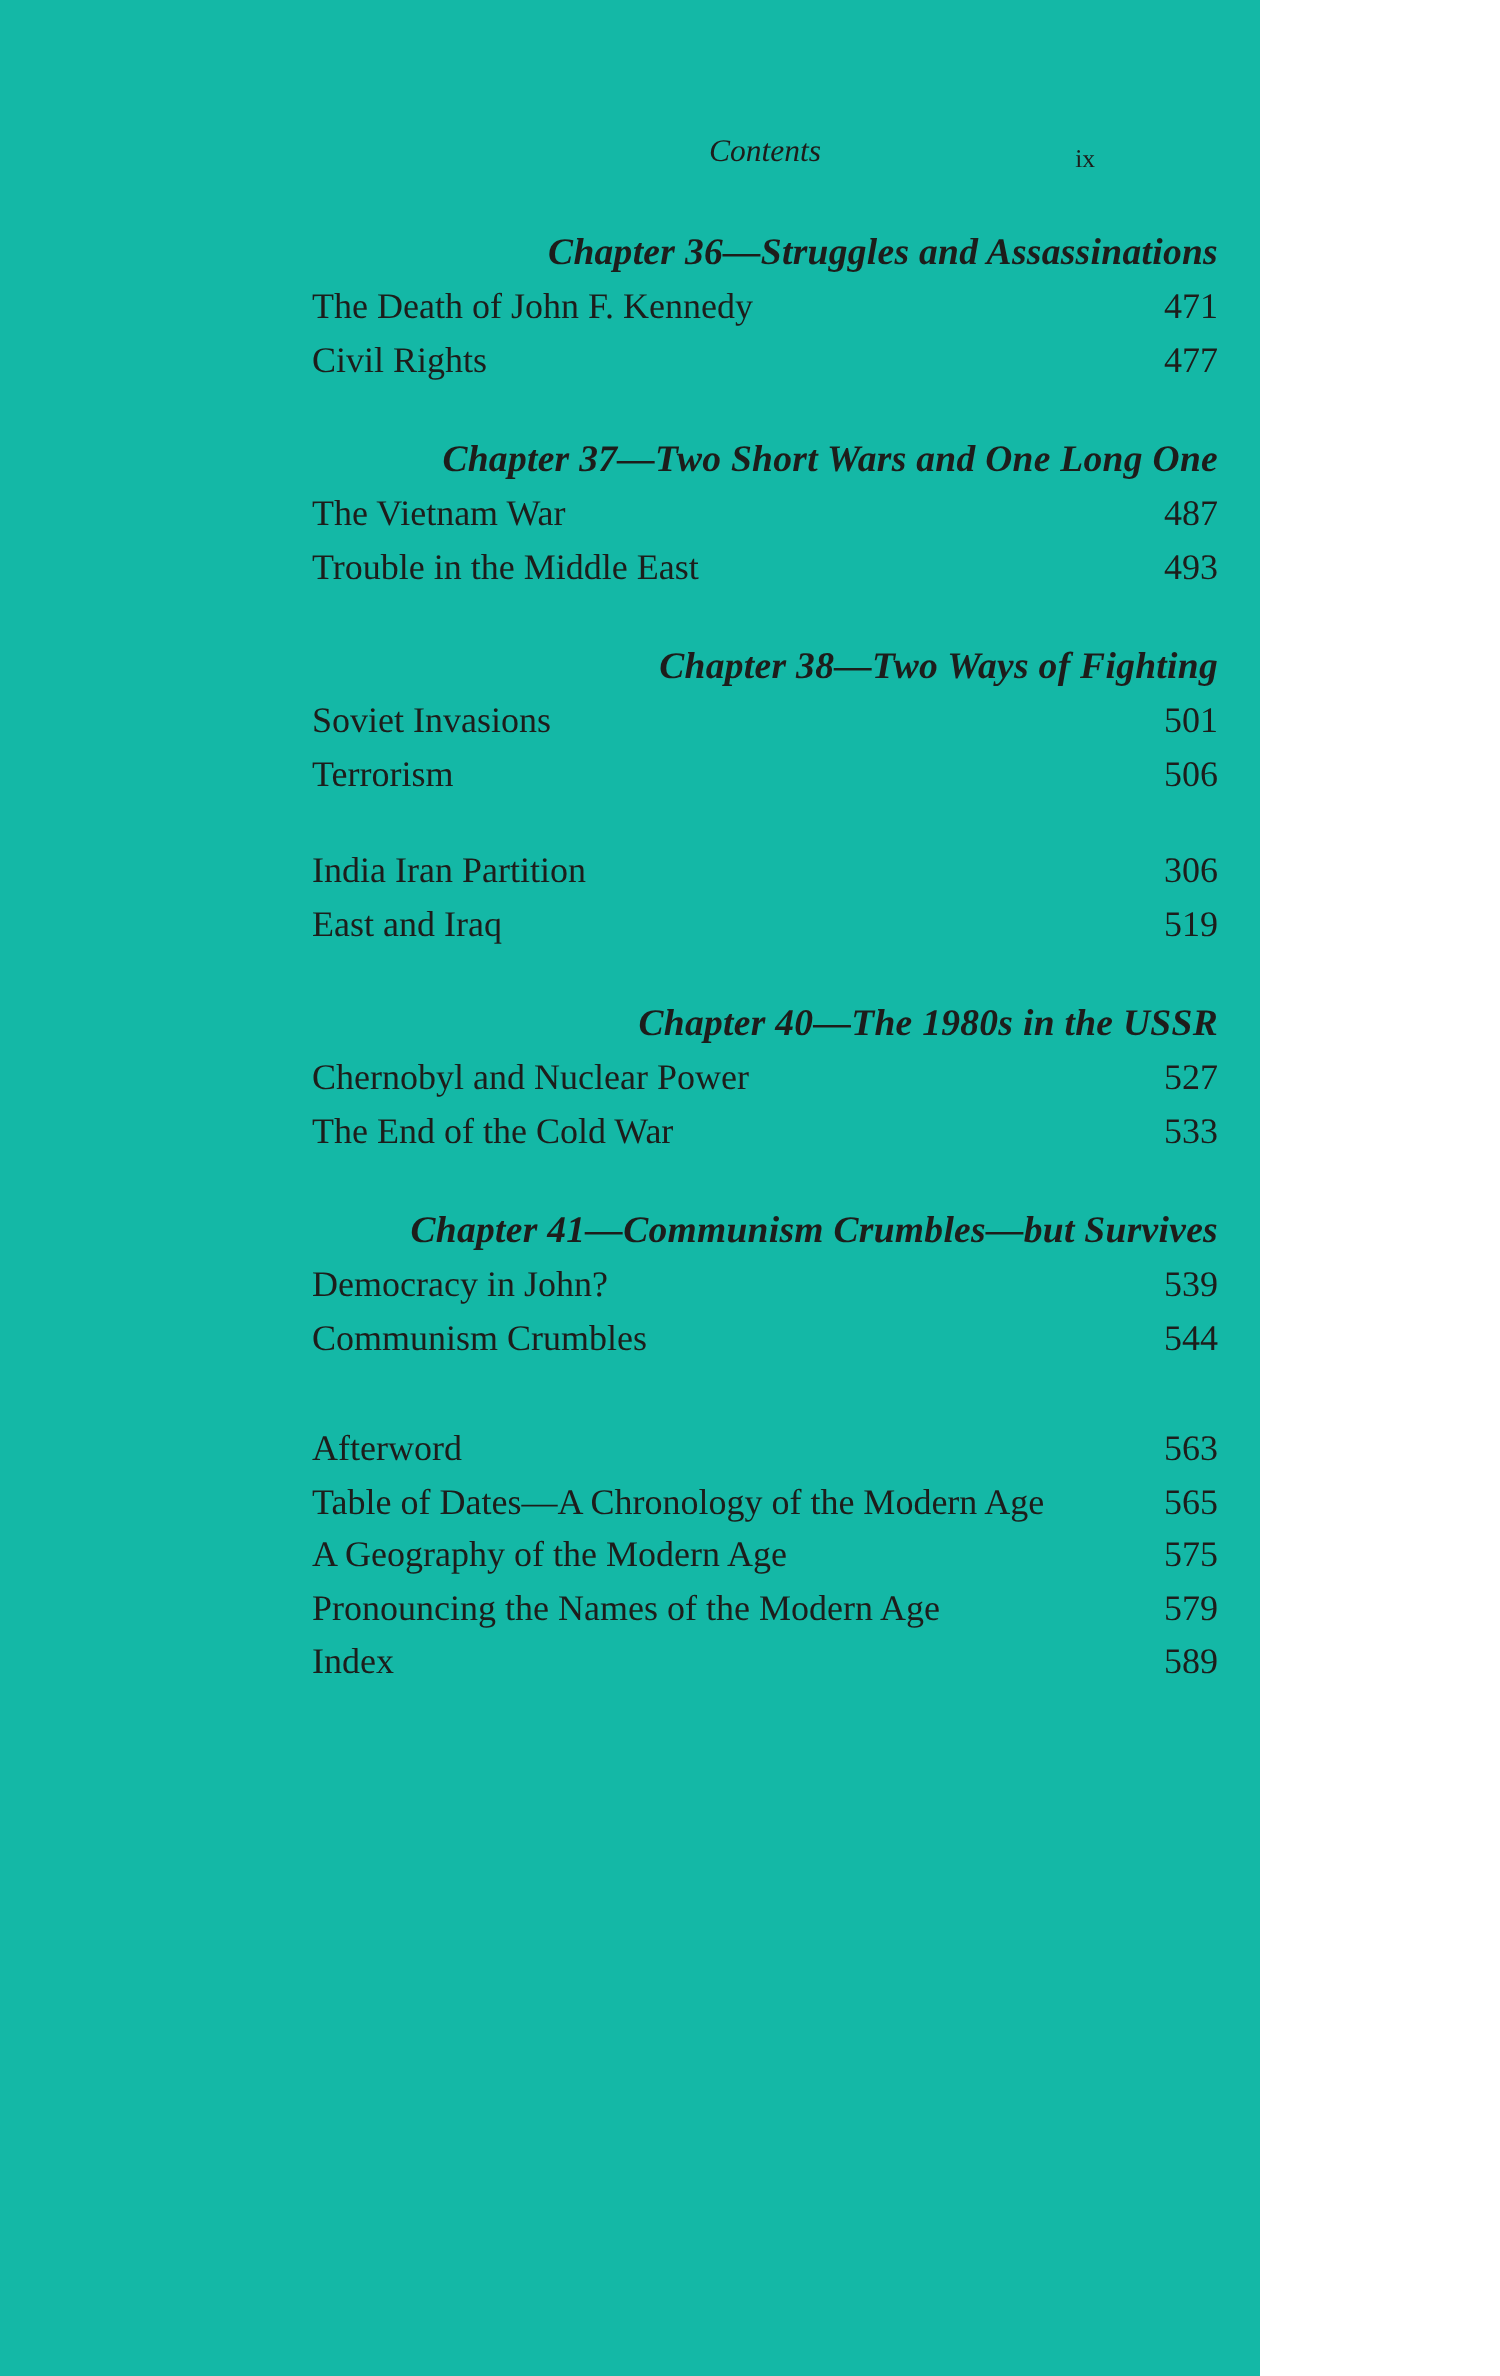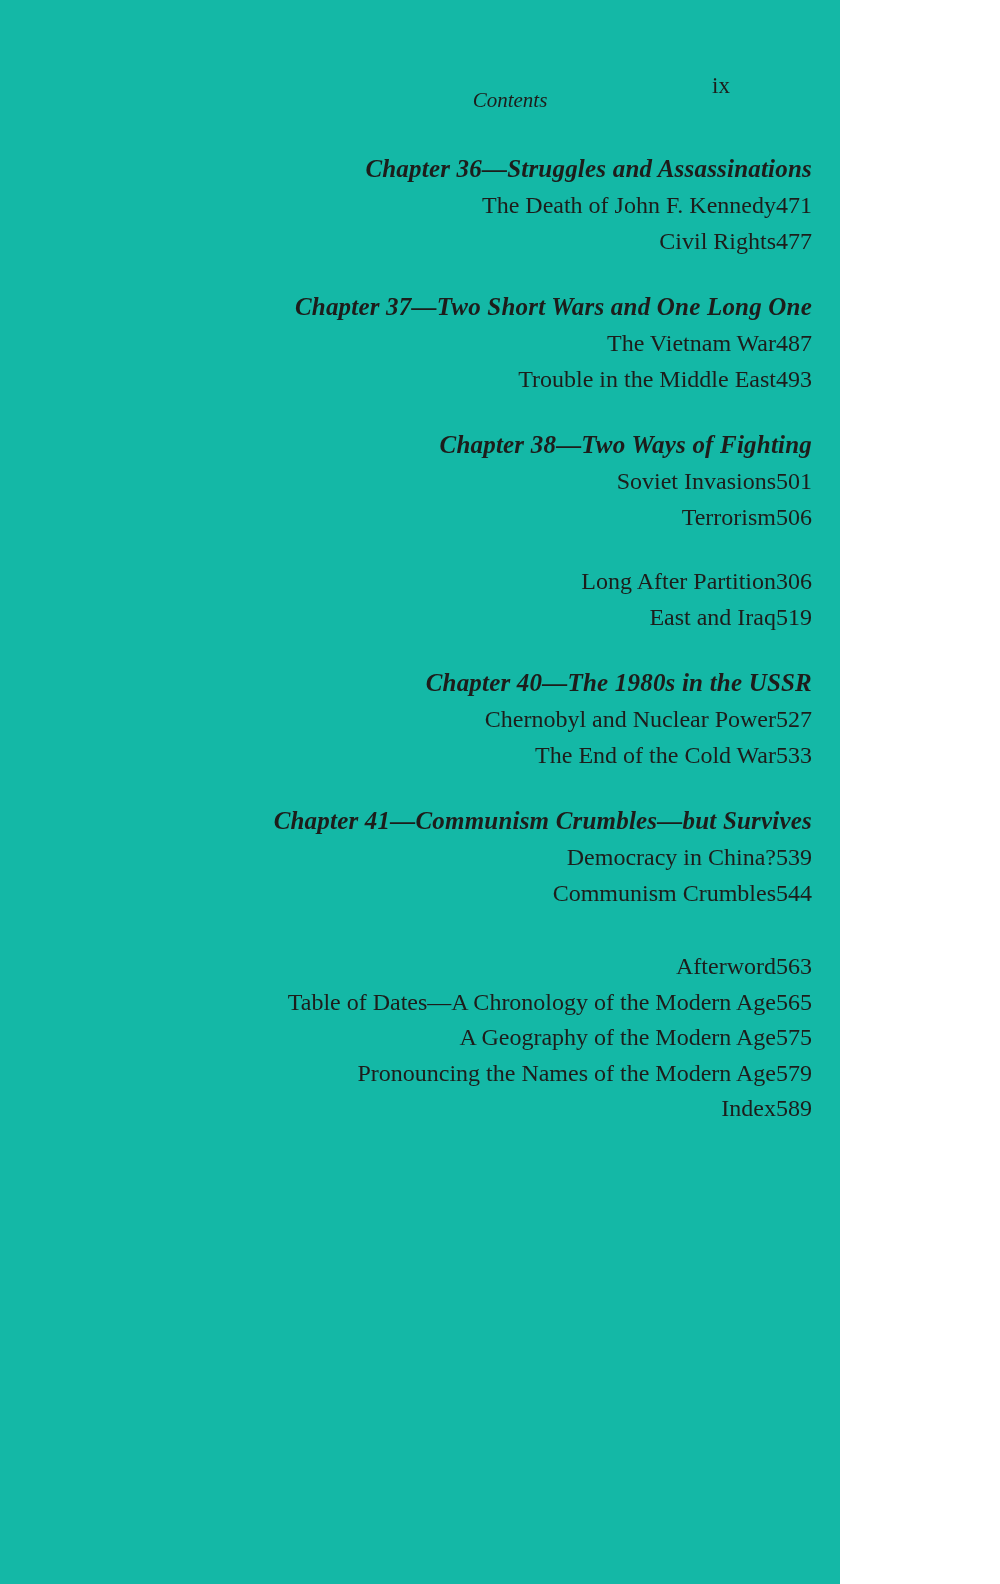--- a/index.html
+++ b/index.html
@@ -21,23 +21,23 @@
     top: 86px;
     left: 208px;
     width: 604px;
     text-align: center;
     font-style: italic;
     font-size: 21px;
     line-height: 28px;
   }
   .folio {
     position: absolute;
-    top: 72px;
+    top: 92px;
     right: 110px;
-    font-size: 23px;
+    font-size: 17px;
     line-height: 28px;
     font-style: normal;
   }
   .toc {
     position: absolute;
     top: 150px;
     left: 208px;
     width: 604px;
   }
   .toc-section { margin-top: 29px; }
@@ -48,21 +48,21 @@
     font-size: 25px;
     font-weight: bold;
     font-style: italic;
     text-align: right;
     line-height: 38px;
     letter-spacing: 0.2px;
     white-space: nowrap;
   }
   .toc-row {
     display: flex;
-    justify-content: flex-end;
+    justify-content: space-between;
     align-items: baseline;
     font-size: 24px;
     line-height: 35.5px;
   }
   .entry-title { white-space: nowrap; }
   .entry-page { white-space: nowrap; }
 </style>
 </head>
 <body>
 
@@ -101,21 +101,21 @@
           <span class="entry-title">Soviet Invasions</span>
           <span class="entry-page">501</span>
         </div>
         <div class="toc-row">
           <span class="entry-title">Terrorism</span>
           <span class="entry-page">506</span>
         </div>
       </section>
       <section class="toc-section">
         <div class="toc-row">
-          <span class="entry-title">Long After Partition</span>
+          <span class="entry-title">India Iran Partition</span>
           <span class="entry-page">306</span>
         </div>
         <div class="toc-row">
           <span class="entry-title">East and Iraq</span>
           <span class="entry-page">519</span>
         </div>
       </section>
       <section class="toc-section">
         <h2 class="chapter-heading">Chapter 40—The 1980s in the USSR</h2>
         <div class="toc-row">
@@ -123,21 +123,21 @@
           <span class="entry-page">527</span>
         </div>
         <div class="toc-row">
           <span class="entry-title">The End of the Cold War</span>
           <span class="entry-page">533</span>
         </div>
       </section>
       <section class="toc-section">
         <h2 class="chapter-heading">Chapter 41—Communism Crumbles—but Survives</h2>
         <div class="toc-row">
-          <span class="entry-title">Democracy in China?</span>
+          <span class="entry-title">Democracy in John?</span>
           <span class="entry-page">539</span>
         </div>
         <div class="toc-row">
           <span class="entry-title">Communism Crumbles</span>
           <span class="entry-page">544</span>
         </div>
       </section>
       <section class="toc-section backmatter">
         <div class="toc-row">
           <span class="entry-title">Afterword</span>

